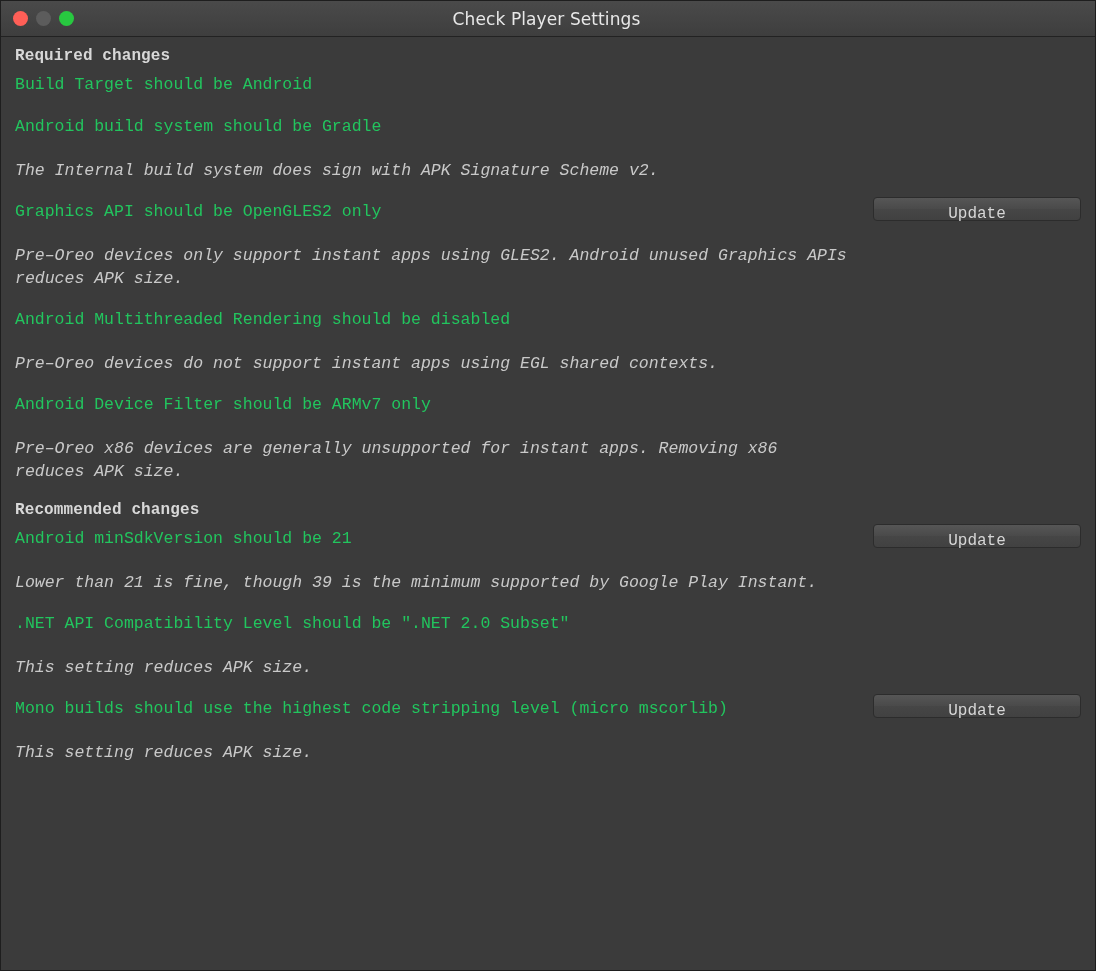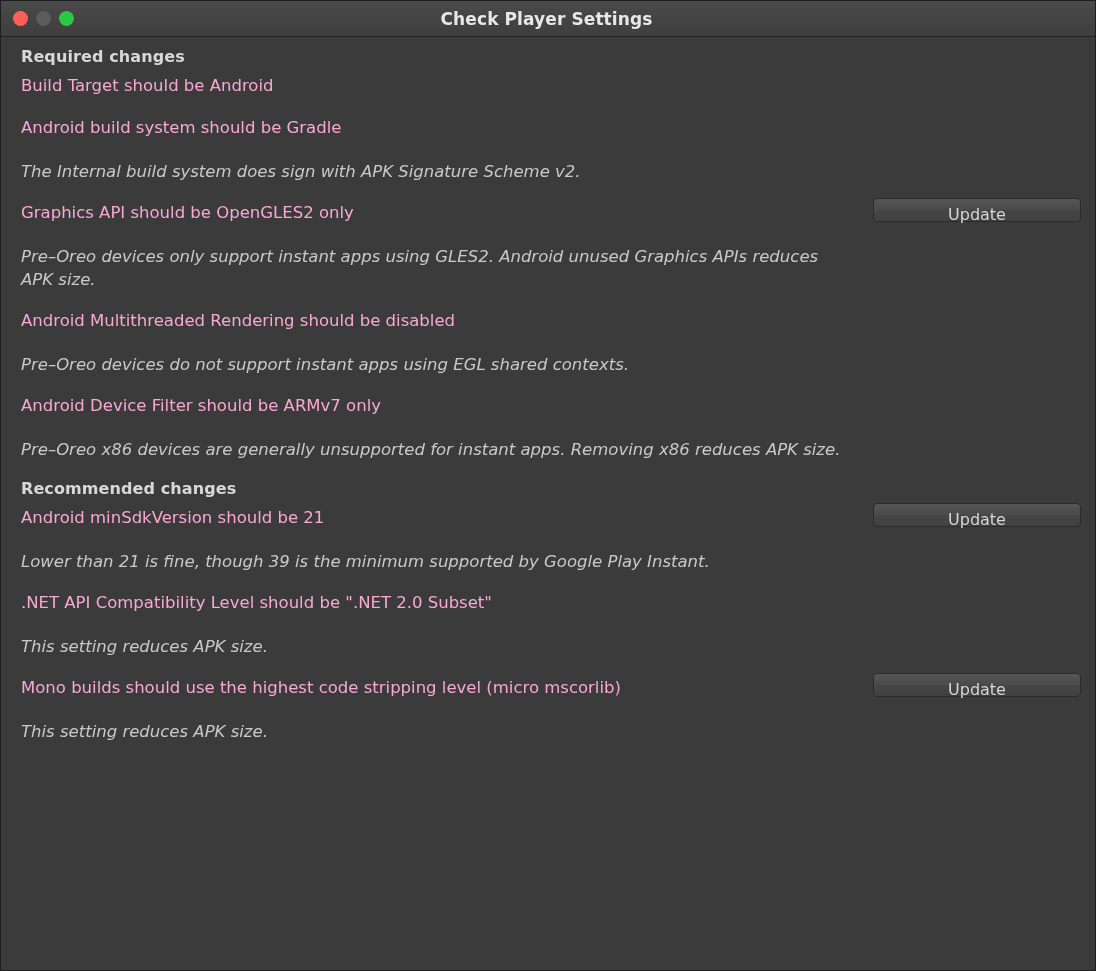--- a/index.html
+++ b/index.html
@@ -48,50 +48,51 @@
   .dot.close { background: #ff5f57; }
   .dot.min   { background: #5c5c5c; }
   .dot.max   { background: #28c840; }
   .title {
     position: absolute;
     left: 0;
     right: 3px;
     text-align: center;
     color: #e8e8e8;
     font-size: 17px;
-    font-weight: 700;
+    font-weight: 400;
     letter-spacing: 0.1px;
     pointer-events: none;
   }
   
   .content {
     flex: 1;
     background: #3b3b3b;
-    padding: 10px 14px 0 20px;
+    padding: 10px 14px 0 14px;
     box-sizing: border-box;
     overflow: hidden;
     position: relative;
+    font-family: Liberation Mono, monospace;
   }
   .section-header {
     color: #d8d8d8;
     font-size: 16px;
     font-weight: 700;
     margin: 0 0 8px 0;
     letter-spacing: 0.1px;
   }
   .section-header.second {
     margin-top: 10px;
   }
   .entry {
     position: relative;
     margin-bottom: 18px;
     padding-right: 226px;
   }
   .entry-title {
-    color: #f9a8d4;
+    color: #22c55e;
     font-size: 16.5px;
     line-height: 1.45;
     font-weight: 400;
   }
   .entry-desc {
     color: #c9c9c9;
     font-size: 16.5px;
     line-height: 1.4;
     font-style: italic;
     margin-top: 20px;

